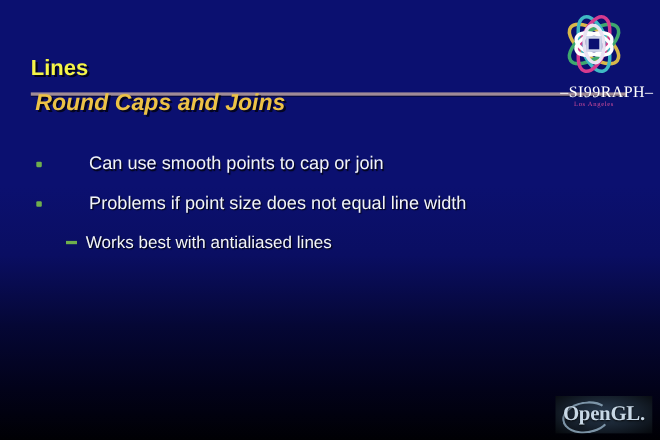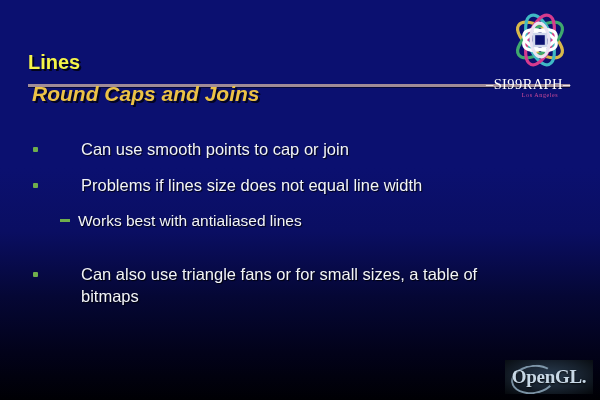--- a/index.html
+++ b/index.html
@@ -65,21 +65,21 @@
     left: 0;
     top: 138px;
     width: 600px;
   }
   .bullet-row {
     position: relative;
     display: block;
     margin-bottom: 14px;
   }
   .bullet-row.level-1 { padding-left: 81px; }
-  .bullet-row.level-2 { padding-left: 78px; margin-bottom: 31px; }
+  .bullet-row.level-2 { padding-left: 78px; margin-bottom: 18px; }
 
   .marker {
     position: absolute;
     display: block;
   }
   .marker.dot {
     left: 33px;
     top: 9px;
     width: 5px;
     height: 5px;
@@ -118,21 +118,21 @@
     left: 14px;
     top: 2px;
     width: 80px;
     height: 72px;
   }
   #siggraph-wordmark {
     position: absolute;
     left: 0;
     top: 72px;
     width: 108px;
-    text-align: left;
+    text-align: right;
     font-family: "Liberation Serif", serif;
     font-size: 14.5px;
     letter-spacing: 0.4px;
     color: #ffffff;
     white-space: nowrap;
   }
   #siggraph-wordmark .dash-l,
   #siggraph-wordmark .dash-r {
     color: #ffffff;
     font-weight: normal;
@@ -201,32 +201,28 @@
 
   <div id="body">
 
     <div class="bullet-row level-1">
       <span class="marker dot"></span>
       <span class="bullet-text">Can use smooth points to cap or join</span>
     </div>
 
     <div class="bullet-row level-1">
       <span class="marker dot"></span>
-      <span class="bullet-text">Problems if lines size does not equal line width</span>
+      <span class="bullet-text">Problems if point size does not equal line width</span>
     </div>
 
     <div class="bullet-row level-2">
       <span class="marker dash"></span>
       <span class="bullet-text">Works best with antialiased lines</span>
     </div>
 
-    <div class="bullet-row level-1">
-      <span class="marker dot"></span>
-      <span class="bullet-text">Can also use triangle fans or for small sizes, a table of bitmaps</span>
-    </div>
 
   </div>
 
   <div id="siggraph-logo">
     <svg id="siggraph-mark" viewBox="0 0 80 72">
       <g fill="none" stroke-width="3.2" transform="translate(40,34)">
         <ellipse rx="26" ry="12" stroke="#d8b84a" transform="rotate(35)"></ellipse>
         <ellipse rx="26" ry="12" stroke="#3fa86e" transform="rotate(-35)"></ellipse>
         <ellipse rx="26" ry="12" stroke="#3fb9c4" transform="rotate(70)"></ellipse>
         <ellipse rx="26" ry="12" stroke="#d63b8e" transform="rotate(110)"></ellipse>

